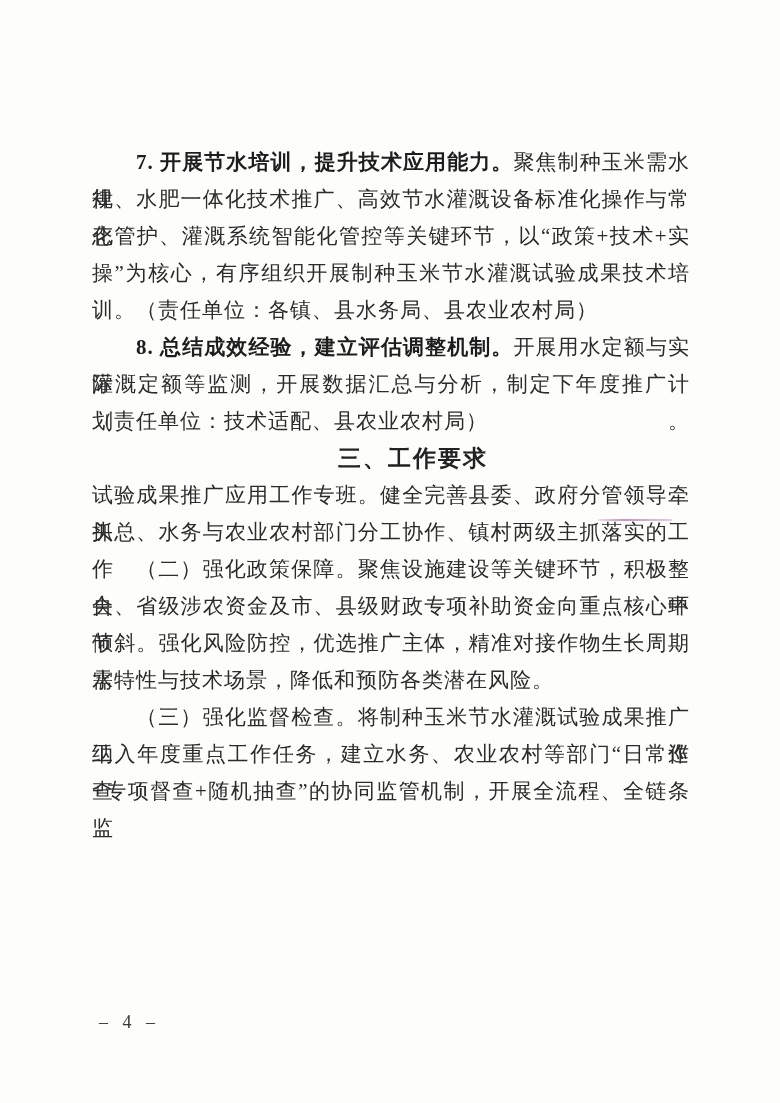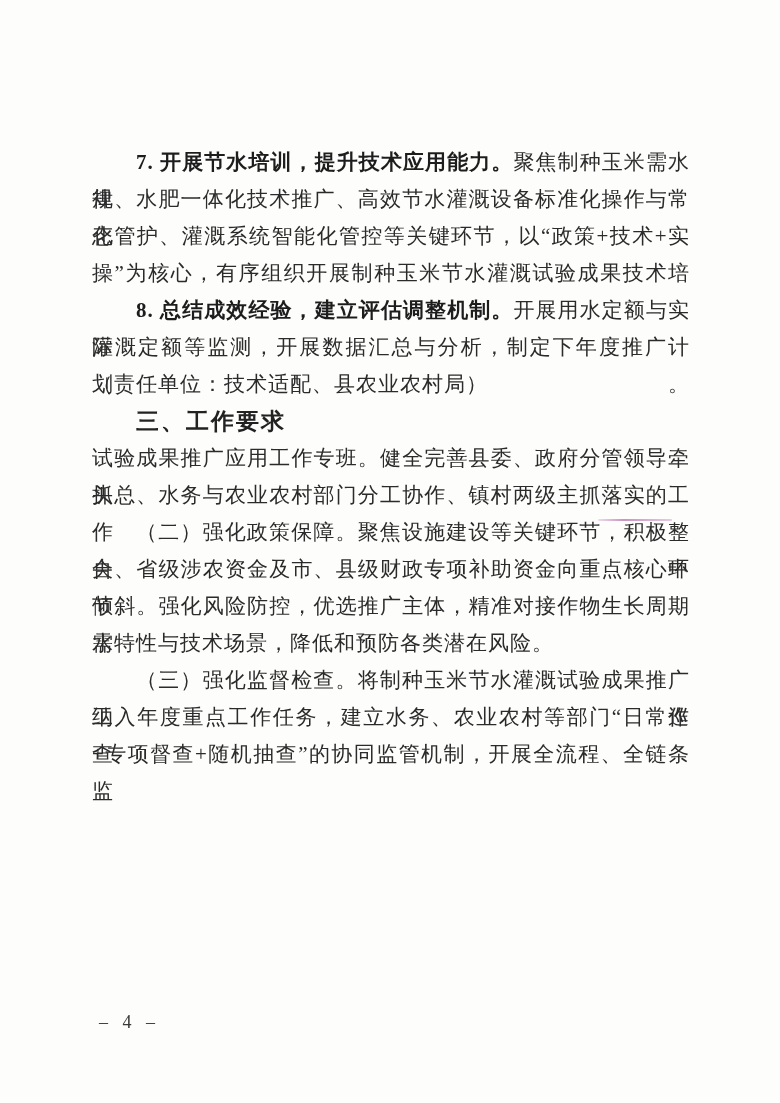--- a/index.html
+++ b/index.html
@@ -40,20 +40,21 @@
   .bold-lead {
     font-weight: 700;
     color: #1d1d1d;
   }
   .line.heading {
     font-weight: 700;
     font-size: 23px;
     color: #222;
     font-family: "Liberation Sans", "DejaVu Sans", sans-serif;
     letter-spacing: 2px;
+    text-align: center;
   }
   .page-number {
     position: absolute;
     left: 99px;
     top: 1012px;
     font-size: 18px;
     letter-spacing: 5px;
     color: #3a3a3a;
   }
   .scan-artifact {
@@ -70,20 +71,21 @@
   }
 </style>
 </head>
 <body>
 
 <div class="doc">
     <div class="line justify indent"><span class="bold-lead">7. 开展节水培训，提升技术应用能力。</span><span>聚焦制种玉米需水规</span></div>
     <div class="line justify"><span>律、水肥一体化技术推广、高效节水灌溉设备标准化操作与常态</span></div>
     <div class="line justify"><span>化管护、灌溉系统智能化管控等关键环节，以“政策+技术+实</span></div>
     <div class="line justify"><span>操”为核心，有序组织开展制种玉米节水灌溉试验成果技术培</span></div>
+    <div class="line"><span>训。（责任单位：各镇、县水务局、县农业农村局）</span></div>
     <div class="line justify indent"><span class="bold-lead">8. 总结成效经验，建立评估调整机制。</span><span>开展用水定额与实际</span></div>
     <div class="line justify"><span>灌溉定额等监测，开展数据汇总与分析，制定下年度推广计划。</span></div>
     <div class="line"><span>（责任单位：技术适配、县农业农村局）</span></div>
     <div class="line indent heading"><span>三、工作要求</span></div>
     <div class="line justify"><span>试验成果推广应用工作专班。健全完善县委、政府分管领导牵头</span></div>
     <div class="line justify"><span>抓总、水务与农业农村部门分工协作、镇村两级主抓落实的工作</span></div>
     <div class="line justify indent"><span>（二）强化政策保障。聚焦设施建设等关键环节，积极整合中</span></div>
     <div class="line justify"><span>央、省级涉农资金及市、县级财政专项补助资金向重点核心环节</span></div>
     <div class="line justify"><span>倾斜。强化风险防控，优选推广主体，精准对接作物生长周期需</span></div>
     <div class="line"><span>水特性与技术场景，降低和预防各类潜在风险。</span></div>

